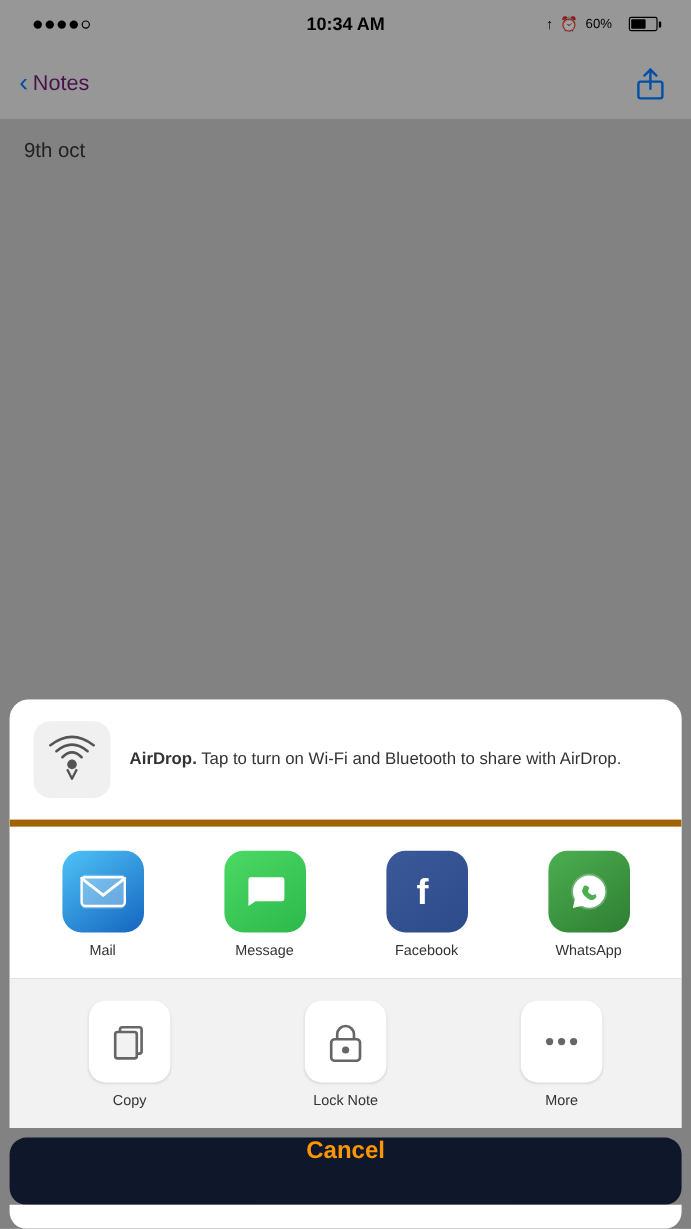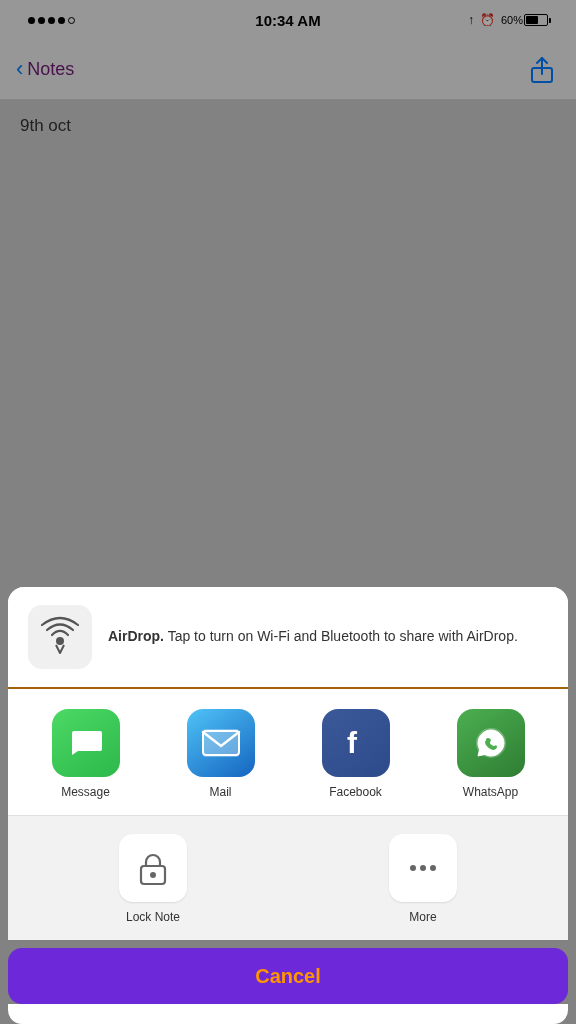--- a/index.html
+++ b/index.html
@@ -59,21 +59,21 @@
       align-items: center;
       gap: 6px;
     }
     .status-icon {
       font-size: 12px;
       color: #000;
     }
     .battery-container {
       display: flex;
       align-items: center;
-      gap: 1px;
+      gap: 14px;
     }
     .battery {
       width: 24px;
       height: 12px;
       border: 1.5px solid #000;
       border-radius: 2px;
       position: relative;
       display: flex;
       align-items: center;
       padding: 1px;
@@ -180,21 +180,21 @@
       overflow: hidden;
       margin: 0 8px;
     }
 
     
     .airdrop-row {
       display: flex;
       align-items: center;
       padding: 18px 20px;
       background: #fff;
-      border-bottom: 2px solid #a16207;
+      border-bottom: 6px solid #a16207;
       gap: 16px;
       text-align: center;
     }
     .airdrop-icon-wrap {
       width: 64px;
       height: 64px;
       border-radius: 14px;
       background: #f0f0f0;
       display: flex;
       align-items: center;
@@ -277,26 +277,25 @@
       box-shadow: 0 1px 2px rgba(0,0,0,0.1);
     }
     .action-label {
       font-size: 12px;
       color: #333;
       text-align: center;
     }
 
     
     .cancel-btn {
-      background: #6d28d9;
+      background: #0f172a;
       margin: 8px 8px 0;
       border-radius: 14px;
       height: 56px;
       display: flex;
-      align-items: center;
       justify-content: center;
       cursor: pointer;
       margin-bottom: 0;
     }
     .cancel-label {
       font-size: 20px;
       font-weight: 600;
       color: #ff9500;
     }
 
@@ -369,36 +368,36 @@
           <path d="M18 30 L22 38 L26 30" stroke="#555" stroke-width="2" fill="none" stroke-linejoin="round"></path>
         </svg>
       </div>
       <div class="airdrop-text">
         <strong>AirDrop.</strong> Tap to turn on Wi-Fi and Bluetooth to share with AirDrop.
       </div>
     </div>
 
     <div class="apps-row">
       <div class="app-item">
-        <div class="app-icon messages">
-          <svg width="40" height="40" viewBox="0 0 40 40">
-            <path d="M6 8h28a2 2 0 012 2v16a2 2 0 01-2 2H12l-6 4V10a2 2 0 012-2z" fill="white"></path>
-          </svg>
-        </div>
-        <span class="app-label">Message</span>
-      </div>
-      <div class="app-item">
         <div class="app-icon mail">
           <svg width="40" height="32" viewBox="0 0 40 32">
             <rect x="2" y="2" width="36" height="28" rx="3" fill="white" opacity="0.3"></rect>
             <path d="M2 5l18 14L38 5" stroke="white" stroke-width="2.5" fill="none" stroke-linecap="round"></path>
             <rect x="2" y="4" width="36" height="24" rx="3" stroke="white" stroke-width="2" fill="none"></rect>
           </svg>
         </div>
         <span class="app-label">Mail</span>
+      </div>
+      <div class="app-item">
+        <div class="app-icon messages">
+          <svg width="40" height="40" viewBox="0 0 40 40">
+            <path d="M6 8h28a2 2 0 012 2v16a2 2 0 01-2 2H12l-6 4V10a2 2 0 012-2z" fill="white"></path>
+          </svg>
+        </div>
+        <span class="app-label">Message</span>
       </div>
       <div class="app-item">
         <div class="app-icon facebook">
           <svg width="40" height="40" viewBox="0 0 40 40">
             <text x="11" y="30" font-size="30" font-family="Arial" font-weight="bold" fill="white">f</text>
           </svg>
         </div>
         <span class="app-label">Facebook</span>
       </div>
       <div class="app-item">
@@ -408,20 +407,29 @@
             <path d="M20 7C13 7 7 13 7 20c0 2.3.6 4.4 1.6 6.2L7 33l7-1.6C15.6 32.4 17.7 33 20 33c7 0 13-6 13-13S27 7 20 7z" fill="white" stroke="white" stroke-width="1"></path>
             <path d="M15 17s0-2 2-2 3 2 3 2-1 2-1 3 3 3 4 3 2-1 2-1 1 1 1 2-2 3-4 3-8-4-8-8" fill="#4caf50"></path>
           </svg>
         </div>
         <span class="app-label">WhatsApp</span>
       </div>
     </div>
 
     <div class="actions-row">
 
+      <div class="action-item">
+        <div class="action-icon-wrap">
+          <svg width="36" height="36" viewBox="0 0 36 36">
+            <rect x="10" y="6" width="18" height="22" rx="2" fill="none" stroke="#666" stroke-width="2.2"></rect>
+            <rect x="6" y="10" width="18" height="22" rx="2" fill="#f2f2f2" stroke="#666" stroke-width="2.2"></rect>
+          </svg>
+        </div>
+        <span class="action-label">Copy</span>
+      </div>
 
       <div class="action-item">
         <div class="action-icon-wrap">
           <svg width="32" height="36" viewBox="0 0 32 36">
             <rect x="4" y="16" width="24" height="18" rx="3" fill="none" stroke="#666" stroke-width="2.2"></rect>
             <path d="M9 16V12a7 7 0 0114 0v4" fill="none" stroke="#666" stroke-width="2.2"></path>
             <rect x="13" y="22" width="6" height="6" rx="3" fill="#666"></rect>
           </svg>
         </div>
         <span class="action-label">Lock Note</span>

